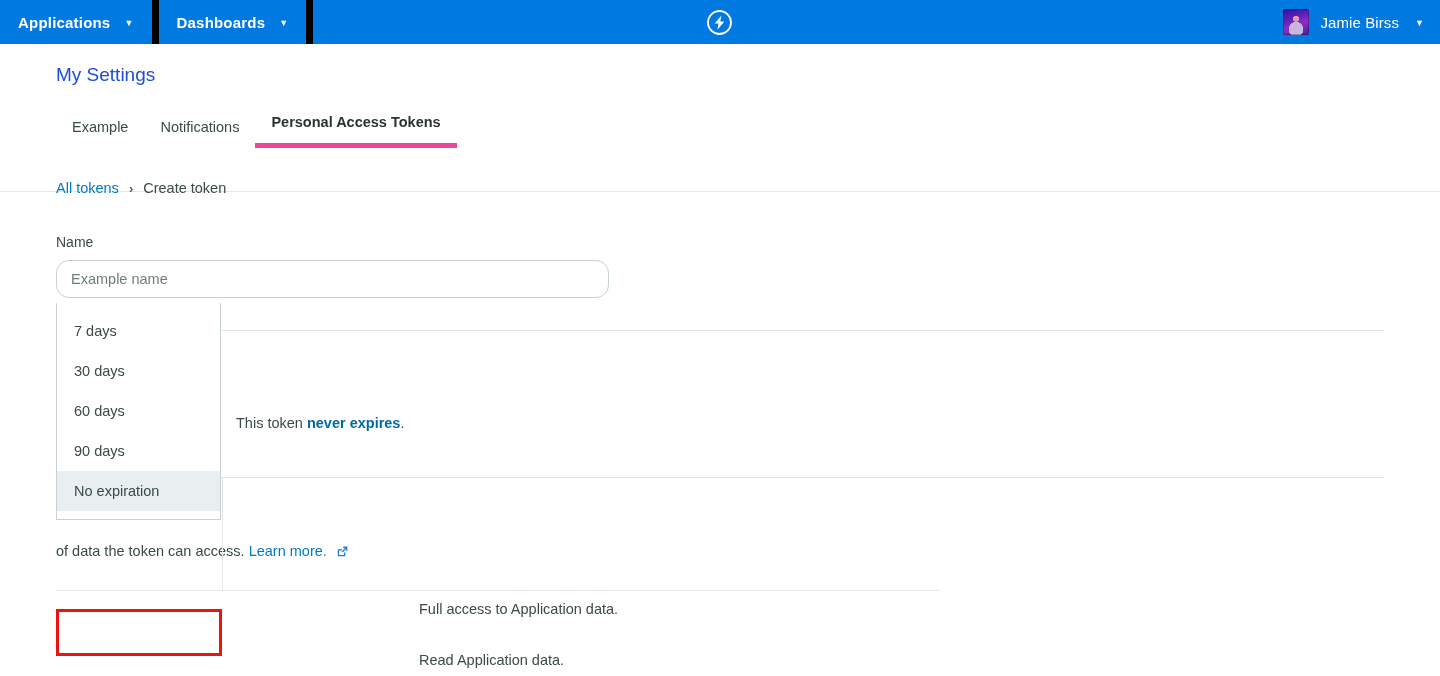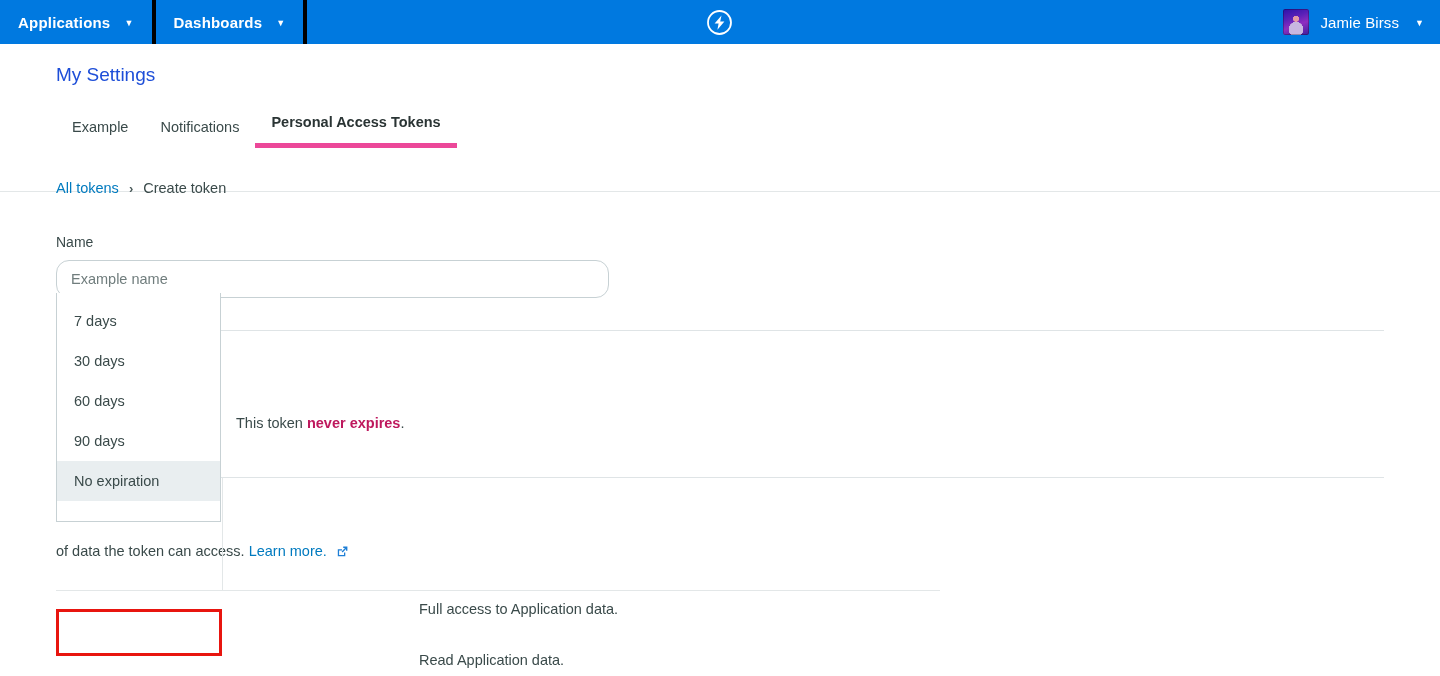--- a/index.html
+++ b/index.html
@@ -18,21 +18,21 @@
     width: 1440px; height: 44px;
     background: #0079e0;
     display: flex; align-items: stretch;
   }
   .nav-menu {
     display: flex; align-items: center;
     padding: 0 18px;
     color: #ffffff;
     font-size: 15px; font-weight: bold;
     letter-spacing: .2px;
-    border-right: 4px solid #000000;
+    border-right: 7px solid #000000;
     cursor: pointer;
     height: 44px;
     white-space: nowrap;
   }
   .nav-menu .caret {
     margin-left: 14px;
     font-size: 9px;
     line-height: 1;
     position: relative; top: 1px;
   }
@@ -133,31 +133,31 @@
     padding: 0 13px 0 15px;
     font-size: 14.5px; color: #3a4a4a;
     cursor: pointer; z-index: 3;
   }
   .select-btn .caret { font-size: 10px; color: #3a4a4a; }
 
   .expire-note {
     position: absolute; left: 236px; top: 267px;
     font-size: 14.5px; color: #3a4a4a;
   }
-  .expire-note b { font-weight: bold; color: #be185d; }
+  .expire-note b { font-weight: bold; color: #0369a1; }
 
   
   .dropdown {
-    position: absolute; left: 56px; top: 293px;
+    position: absolute; left: 56px; top: 303px;
     width: 165px;
     background: #fff;
     border: 1px solid #c7d1d4;
     border-top: none;
     z-index: 5;
-    padding-top: 8px; padding-bottom: 20px;
+    padding-top: 8px; padding-bottom: 8px;
   }
   .dd-option {
     height: 40px; display: flex; align-items: center;
     padding-left: 17px;
     font-size: 14.5px; color: #3a4a4a;
     cursor: pointer;
   }
   .dd-option.selected { background: #e9eef0; }
 
   

